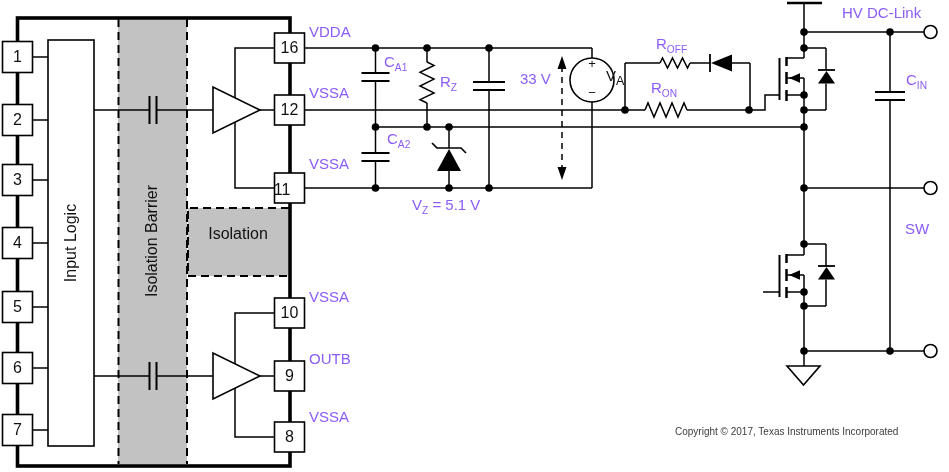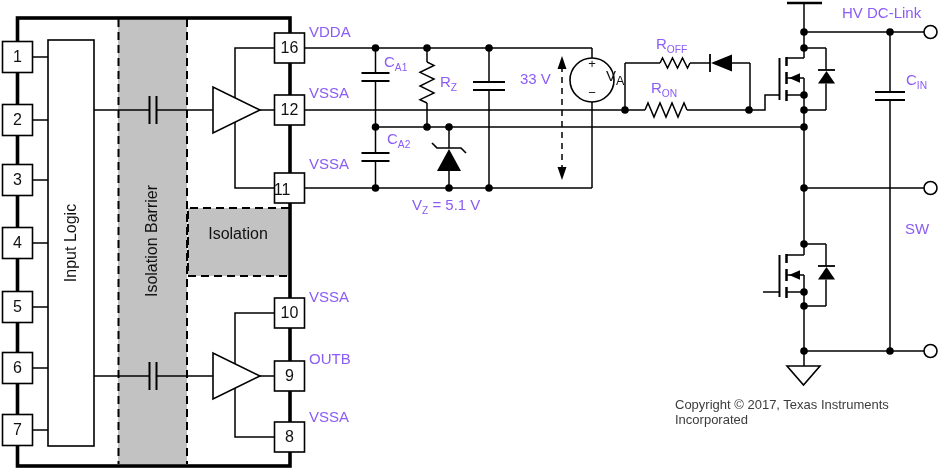--- a/index.html
+++ b/index.html
@@ -9,21 +9,21 @@
   .lbl{position:absolute;white-space:nowrap;color:#8b5cf6;}
   .lbl sub{font-size:68%;line-height:0;}
   .pinbox-num{position:absolute;display:flex;align-items:center;justify-content:center;
               font-size:16px;}
   .rot{position:absolute;display:flex;align-items:center;justify-content:center;}
   .rot span{transform:rotate(-90deg);white-space:nowrap;font-size:16px;}
   .center2{position:absolute;text-align:center;font-size:16px;line-height:19px;}
   .va-stack{position:absolute;text-align:center;}
   .va-stack .vp{font-size:13px;line-height:10px;}
   .va-stack .vm{font-size:15px;line-height:13px;padding-left:36px;}
-  .copyright{position:absolute;font-size:13px;color:#3c3c3c;}
+  .copyright{position:absolute;font-size:10px;color:#3c3c3c;margin-top:29px;}
 </style>
 </head>
 <body>
 
 <div id="stage">
 
 <svg width="949" height="472" viewBox="0 0 949 472">
 
   <g>
     <rect x="118" y="20" width="69" height="444" fill="#c2c2c2"></rect>

